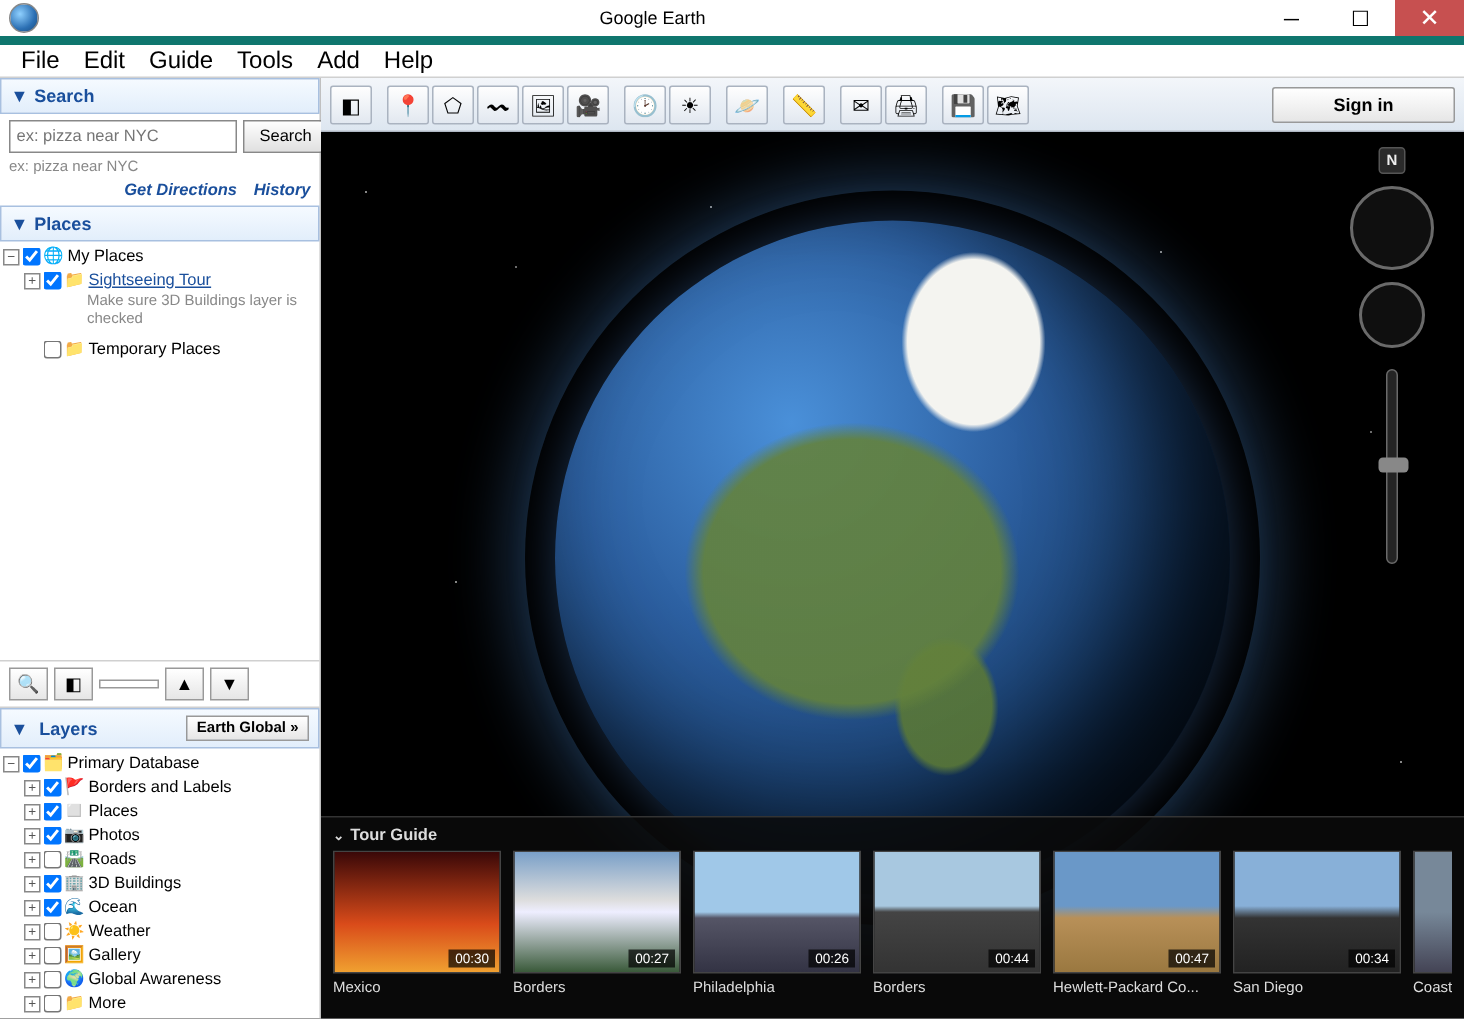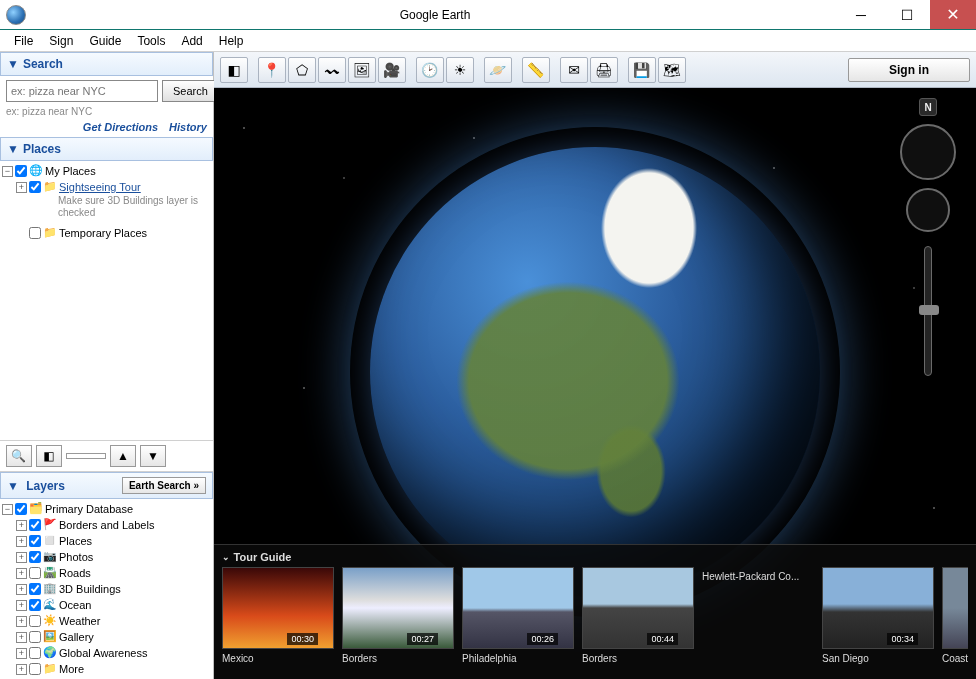--- a/index.html
+++ b/index.html
@@ -1,27 +1,27 @@
 <!DOCTYPE html>
 <html><head>
 <meta charset="utf-8">
 <style>
 * { box-sizing: border-box; margin: 0; padding: 0; font-family: "Segoe UI", Tahoma, sans-serif; }
 body { width: 976px; height: 679px; overflow: hidden; background: #fff; }
 
-.titlebar { height: 30px; background: #fff; display: flex; align-items: center; border-bottom: 1px solid #0f766e; }
+.titlebar { height: 30px; background: #fff; display: flex; align-items: center; border-bottom: 6px solid #0f766e; }
 .titlebar .app-icon { width: 20px; height: 20px; margin: 0 6px; border-radius: 50%; background: radial-gradient(circle at 35% 35%, #8fd0ff 0%, #2b6fb3 60%, #1a4a7a 100%); border: 1px solid #888; }
 .titlebar .title { flex: 1; text-align: center; font-size: 12px; color: #000; }
 .win-controls { display: flex; height: 100%; }
 .win-btn { width: 46px; display: flex; align-items: center; justify-content: center; font-size: 14px; cursor: pointer; }
 .win-btn.min { color:#000; }
 .win-btn.max { color:#000; }
 .win-btn.close { background:#c75050; color:#fff; font-size:16px; }
 
-.menubar { height: 22px; background:#fff; display:flex; align-items:center; padding:0 6px; font-size:12px; border-bottom:1px solid #d0d0d0; }
+.menubar { height: 22px; background:#fff; display:flex; align-items:center; padding:0 6px; font-size:16px; border-bottom:1px solid #d0d0d0; }
 .menubar span { padding: 2px 8px; cursor:pointer; }
 
 .content { display:flex; height: calc(679px - 30px - 22px); }
 .sidebar { width: 214px; background:#fff; border-right:1px solid #c0c0c0; display:flex; flex-direction:column; font-size:11px; }
 .panel-header { background:linear-gradient(#f5faff,#e2eefb); border:1px solid #a8c0e0; padding:4px 6px; display:flex; align-items:center; color:#1a4f9c; font-weight:bold; font-size:12px; cursor:pointer; }
 .panel-header .tri { margin-right:4px; color:#1a4f9c; }
 .panel-body { padding:4px 6px; }
 .search-row { display:flex; gap:4px; margin-bottom:4px;}
 .search-input { flex:1; border:1px solid #888; height:22px; padding:0 4px; font-size:11px; }
 .search-btn { border:1px solid #888; background:linear-gradient(#fefefe,#e0e0e0); padding:0 10px; height:22px; font-size:11px; cursor:pointer;}
@@ -78,21 +78,21 @@
 .nav-ring.small { width:44px; height:44px; }
 .zoom-slider { width:8px; height:130px; background:rgba(60,60,60,0.6); border:1px solid #6a6a6a; border-radius:4px; position:relative; cursor:pointer; margin-top:6px;}
 .zoom-slider::before { content:""; position:absolute; left:-6px; top:58px; width:20px; height:10px; background:#888; border-radius:3px;}
 
 .tour-guide { position:absolute; left:0; right:0; bottom:0; height:135px; background:rgba(10,10,10,0.85); border-top:1px solid #333; padding:4px 8px 6px; }
 .tour-header { color:#ddd; font-size:11px; font-weight:bold; display:flex; align-items:center; gap:4px; cursor:pointer; padding:2px 0 4px;}
 .tour-header .chev { font-size:9px; }
 .tour-items { display:flex; gap:8px; overflow:hidden; }
 .tour-item { width:112px; flex-shrink:0; cursor:pointer; }
 .thumb { width:112px; height:82px; background:#333; position:relative; border:1px solid #444;}
-.thumb .dur { position:absolute; right:15px; bottom:3px; background:rgba(0,0,0,0.7); color:#fff; font-size:9px; padding:1px 4px;}
+.thumb .dur { position:absolute; right:3px; bottom:3px; background:rgba(0,0,0,0.7); color:#fff; font-size:9px; padding:1px 4px;}
 .tour-item .cap { color:#ddd; font-size:10px; padding-top:4px; white-space:nowrap; overflow:hidden; text-overflow:ellipsis;}
 
 .thumb.t0{background:linear-gradient(#3a0808 0%,#d94b1a 60%,#f0a030 100%);}
 .thumb.t1{background:linear-gradient(#7aa0c8 0%,#ddd 40%,#eef 50%,#3a5a3a 100%);}
 .thumb.t2{background:linear-gradient(#a0c8e8 0%,#a0c8e8 50%,#556 55%,#334 100%);}
 .thumb.t3{background:linear-gradient(#a8c8e0 0%,#a8c8e0 45%,#444 50%,#333 100%);}
 .thumb.t4{background:linear-gradient(#6a98c8 0%,#6a98c8 45%,#b89058 55%,#9a7840 100%);}
 .thumb.t5{background:linear-gradient(#88b0d8 0%,#88b0d8 45%,#333 55%,#222 100%);}
 .thumb.t6{background:linear-gradient(#789 0%,#789 50%,#445 100%);}
 
@@ -106,21 +106,21 @@
   <div class="title">Google Earth</div>
   <div class="win-controls">
     <div class="win-btn min">─</div>
     <div class="win-btn max">☐</div>
     <div class="win-btn close">✕</div>
   </div>
 </div>
 
 <div class="menubar">
   <span>File</span>
-  <span>Sign</span>
+  <span>Edit</span>
   <span>Guide</span>
   <span>Tools</span>
   <span>Add</span>
   <span>Help</span>
 </div>
 
 <div class="content">
 
   <div class="sidebar">
 
@@ -172,21 +172,21 @@
       <div class="mb">🔍</div>
       <div class="mb">◧</div>
       <div class="slider"></div>
       <div class="mb">▲</div>
       <div class="mb">▼</div>
     </div>
 
     <div class="panel-header" style="justify-content:space-between;">
       <span><span class="tri">▼</span>
       <span>Layers</span></span>
-      <button class="earth-gallery">Earth Search »</button>
+      <button class="earth-gallery">Earth Global »</button>
     </div>
     <div class="panel-body tree" id="layers-tree">
       <div class="tree-row">
         <span class="expander">−</span>
         <input type="checkbox" class="cb" checked="" style="">
         <span class="ico">🗂️</span>
         <span class="tree-label">Primary Database</span>
       </div>
 
       <div id="layer-rows">
@@ -316,20 +316,23 @@
               </div>
               <div class="cap">Philadelphia</div>
             </div>
             <div class="tour-item">
               <div class="thumb t3">
                 <div class="dur">00:44</div>
               </div>
               <div class="cap">Borders</div>
             </div>
             <div class="tour-item">
+              <div class="thumb t4">
+                <div class="dur">00:47</div>
+              </div>
               <div class="cap">Hewlett-Packard Co...</div>
             </div>
             <div class="tour-item">
               <div class="thumb t5">
                 <div class="dur">00:34</div>
               </div>
               <div class="cap">San Diego</div>
             </div>
             <div class="tour-item">
               <div class="thumb t6"></div>

